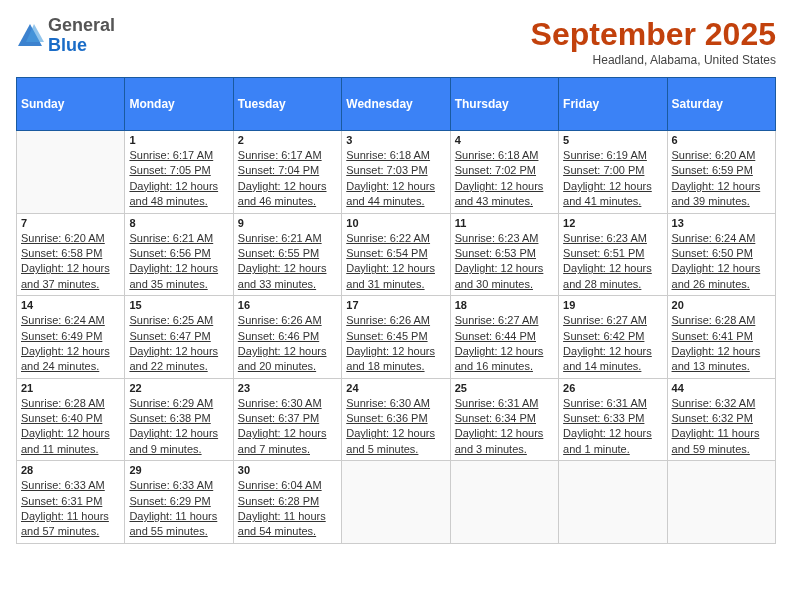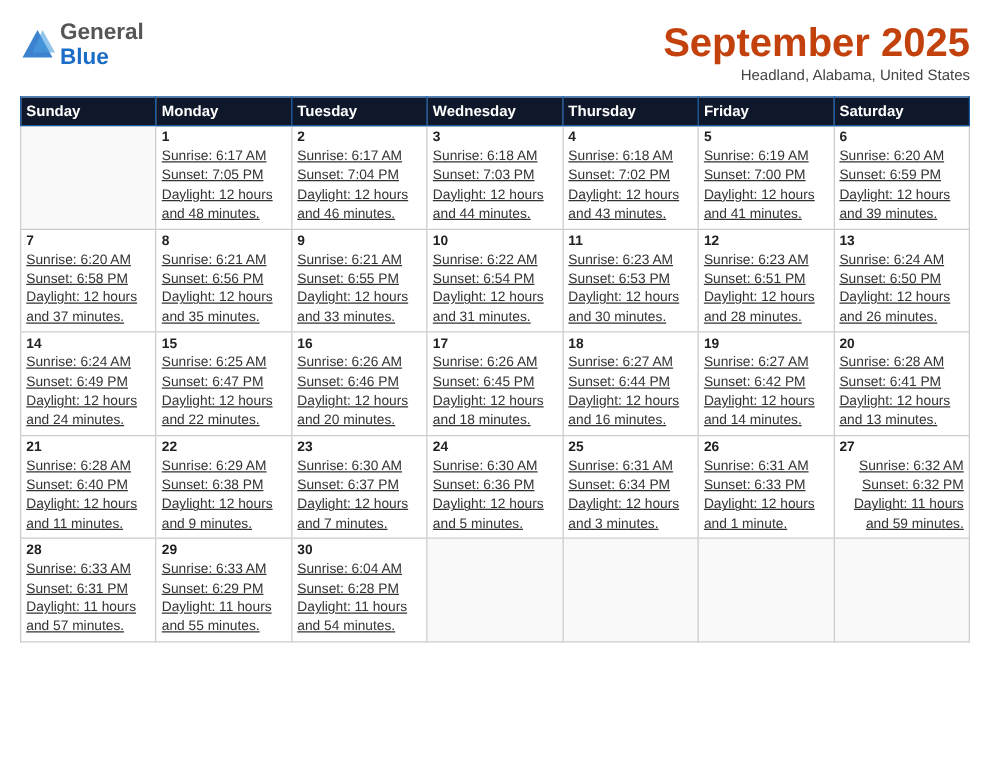--- a/index.html
+++ b/index.html
@@ -52,25 +52,25 @@
       color: #444;
     }
     .calendar {
       flex: 1;
       border: 1px solid #ccc;
       border-collapse: collapse;
       width: 100%;
       table-layout: fixed;
     }
     .calendar th {
-      background-color: #0f172a;
+      background-color: #3b82f6;
       color: #fff;
       font-size: 12px;
       font-weight: bold;
-      padding: 4px 4px;
+      padding: 19px 4px;
       text-align: left;
       border: 1px solid #1a5aa0;
     }
     .calendar td {
       border: 1px solid #ccc;
       vertical-align: top;
       padding: 3px 4px;
       font-size: 9.5px;
       color: #333;
       height: 82px;
@@ -309,22 +309,22 @@
 and 3 minutes.</div>
           </td>
           <td>
             <div class="day-number">26</div>
             <div class="day-info" style="white-space: pre-line;">Sunrise: 6:31 AM
 Sunset: 6:33 PM
 Daylight: 12 hours
 and 1 minute.</div>
           </td>
           <td>
-            <div class="day-number">27</div>
-            <div class="day-info" style="white-space: pre-line; text-align: right;">Sunrise: 6:32 AM
+            <div class="day-number">44</div>
+            <div class="day-info" style="white-space: pre-line;">Sunrise: 6:32 AM
 Sunset: 6:32 PM
 Daylight: 11 hours
 and 59 minutes.</div>
           </td>
         </tr>
         <tr>
           <td>
             <div class="day-number">28</div>
             <div class="day-info" style="white-space: pre-line;">Sunrise: 6:33 AM
 Sunset: 6:31 PM

